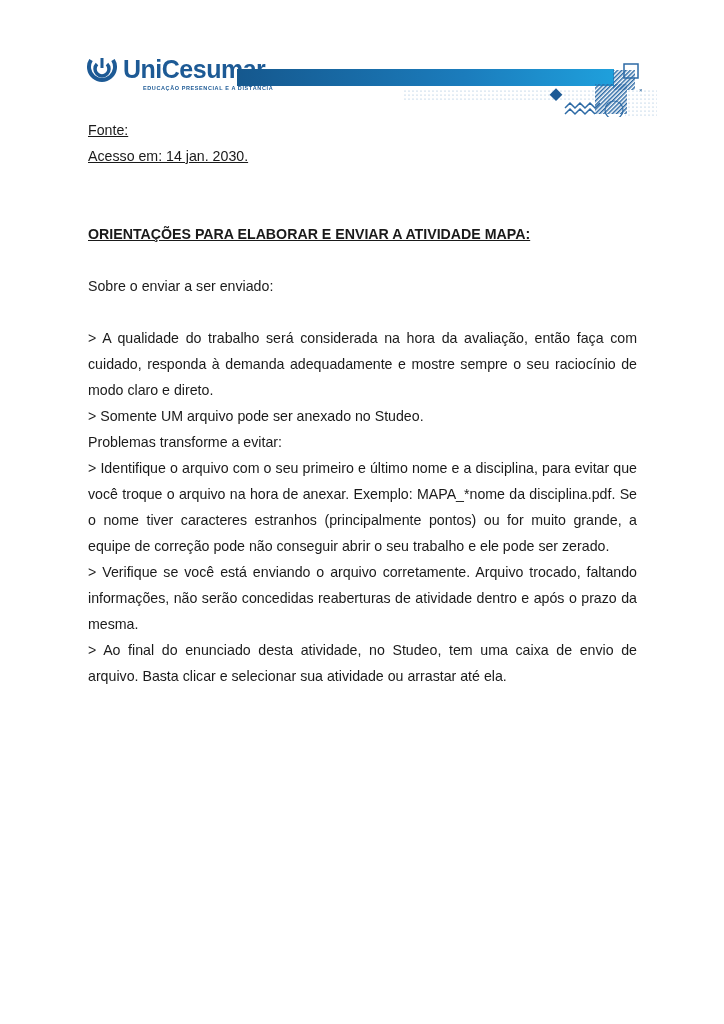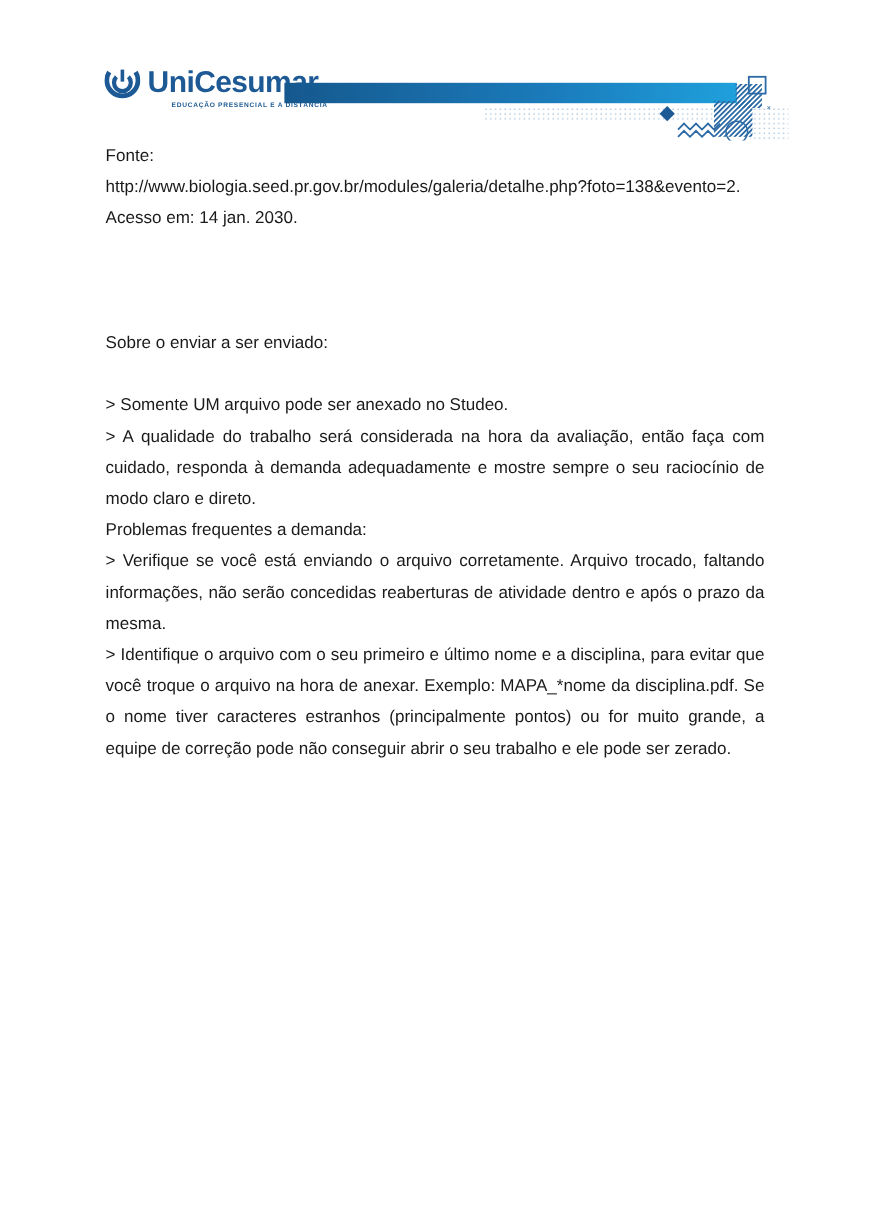--- a/index.html
+++ b/index.html
@@ -13,21 +13,21 @@
   .logo-sub { position:absolute; left:56px; top:28px; font-size:5.5px; font-weight:bold;
               color:#1d5a95; letter-spacing:0.6px; white-space:nowrap; }
   .bar { position:absolute; left:237px; top:69px; width:377px; height:17px;
          background:linear-gradient(90deg,#15588e 0%,#1b7cbc 60%,#1fa0dc 100%); }
   .deco { position:absolute; left:400px; top:62px; width:260px; height:55px; }
   .content { position:absolute; left:88px; top:117px; width:549px; font-size:14.2px; line-height:26px; }
   .content p { margin:0; text-align:justify; }
   .gap1 { height:26px; }
   .gap2 { height:52px; }
   .bold { font-weight:bold; }
-  .nowrap { white-space:nowrap; text-align:left; }
+  .nowrap { white-space:nowrap; text-align:left;text-decoration:underline; }
 </style>
 </head>
 <body>
 
 <div class="header">
   <div class="logo">
     <svg class="logo-mark" viewBox="0 0 30 30">
       <path d="M4 3 A13 13 0 1 0 26 3" fill="none" stroke="#1d5a95" stroke-width="4"></path>
       <path d="M10 7 A7 7 0 1 0 20 7" fill="none" stroke="#1d5a95" stroke-width="3.5"></path>
       <rect x="13.5" y="1" width="3" height="10" fill="#1d5a95"></rect>
@@ -53,24 +53,25 @@
     <rect x="152" y="28" width="9" height="9" fill="#1d5a95" transform="rotate(45 156 32)"></rect>
     <polyline points="165,46 170,41 175,46 180,41 185,46 190,41 195,46 200,41" fill="none" stroke="#2c6aa5" stroke-width="1.5"></polyline>
     <polyline points="165,52 170,47 175,52 180,47 185,52 190,47 195,52" fill="none" stroke="#2c6aa5" stroke-width="1.5"></polyline>
     <circle cx="214" cy="48" r="9" fill="none" stroke="#2c6aa5" stroke-width="1.2"></circle>
     <text x="239" y="30" font-size="6" fill="#1d5a95" font-family="Liberation Sans, sans-serif">×</text>
   </svg>
 </div>
 
 <div class="content">
   <p class="nowrap">Fonte:</p>
-  <p class="nowrap">http://www.biologia.seed.pr.gov.br/modules/galeria/detalhe.php?foto=138&amp;evento=2.</p>
   <p class="nowrap">Acesso em: 14 jan. 2030.</p>
   <div class="gap2"></div>
+  <p class="bold nowrap">ORIENTAÇÕES PARA ELABORAR E ENVIAR A ATIVIDADE MAPA:</p>
   <div class="gap1"></div>
   <p>Sobre o enviar a ser enviado:</p>
   <div class="gap1"></div>
+  <p>&gt; A qualidade do trabalho será considerada na hora da avaliação, então faça com cuidado, responda à demanda adequadamente e mostre sempre o seu raciocínio de modo claro e direto.</p>
   <p>&gt; Somente UM arquivo pode ser anexado no Studeo.</p>
-  <p>&gt; A qualidade do trabalho será considerada na hora da avaliação, então faça com cuidado, responda à demanda adequadamente e mostre sempre o seu raciocínio de modo claro e direto.</p>
-  <p>Problemas frequentes a demanda:</p>
+  <p>Problemas transforme a evitar:</p>
+  <p>&gt; Identifique o arquivo com o seu primeiro e último nome e a disciplina, para evitar que você troque o arquivo na hora de anexar. Exemplo: MAPA_*nome da disciplina.pdf. Se o nome tiver caracteres estranhos (principalmente pontos) ou for muito grande, a equipe de correção pode não conseguir abrir o seu trabalho e ele pode ser zerado.</p>
   <p> &gt; Verifique se você está enviando o arquivo corretamente. Arquivo trocado, faltando informações, não serão concedidas reaberturas de atividade dentro e após o prazo da mesma.</p>
-  <p>&gt; Identifique o arquivo com o seu primeiro e último nome e a disciplina, para evitar que você troque o arquivo na hora de anexar. Exemplo: MAPA_*nome da disciplina.pdf. Se o nome tiver caracteres estranhos (principalmente pontos) ou for muito grande, a equipe de correção pode não conseguir abrir o seu trabalho e ele pode ser zerado.</p>
+  <p>&gt;  Ao final do enunciado desta atividade, no Studeo, tem uma caixa de envio de arquivo. Basta clicar e selecionar sua atividade ou arrastar até ela.</p>
 </div>
 
 </body></html>

